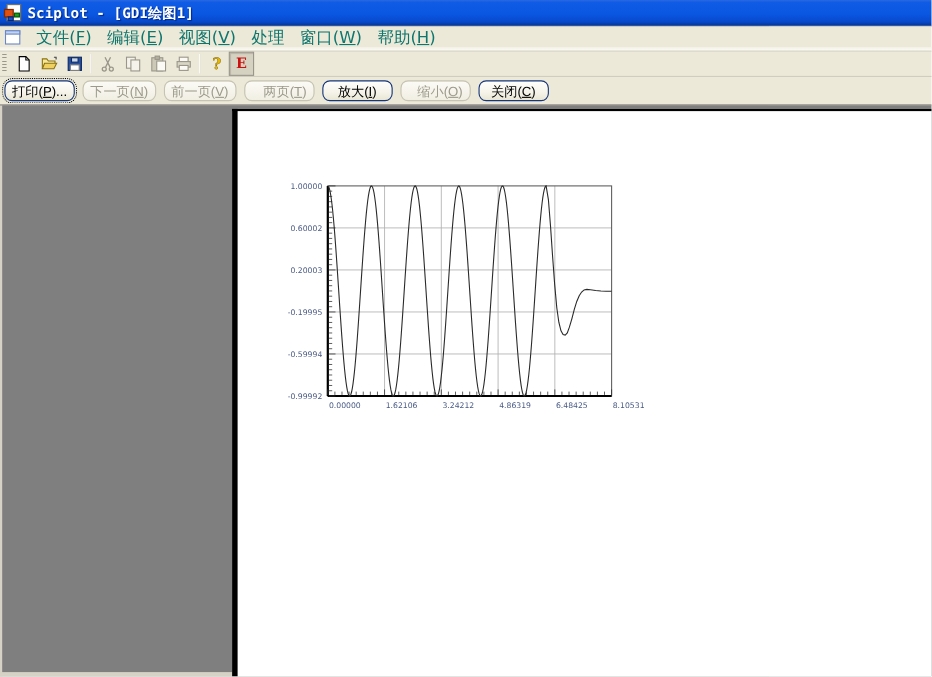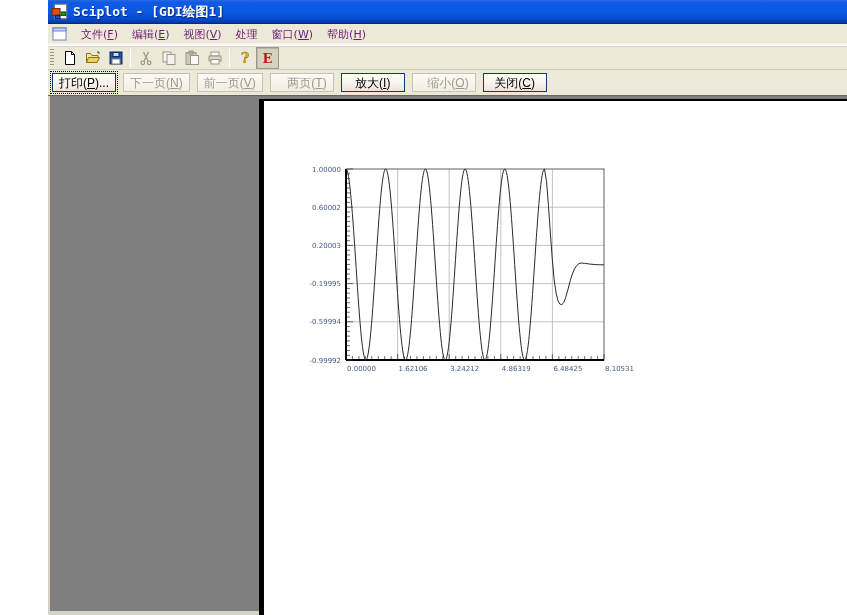--- a/index.html
+++ b/index.html
@@ -1,34 +1,34 @@
 <!DOCTYPE html>
 <html><head>
 <meta charset="utf-8">
 <style>
   * { margin:0; padding:0; box-sizing:border-box; }
   html,body { width:847px; height:615px; overflow:hidden;
     font-family:"DejaVu Sans","Liberation Sans",sans-serif; }
-  .window { position:relative; width:699px; height:615px; background:#ECE9D8;margin-left:48px; }
+  .window { position:relative; width:699px; height:615px; background:#ECE9D8; }
 
   
   .titlebar { position:absolute; left:0; top:0; width:847px; height:24px;
     background:linear-gradient(180deg,#2a68e0 0%,#0f5be6 10%,#0a57e2 55%,#0749cc 85%,#04379e 100%);
     display:flex; align-items:center; border-bottom:1px solid #032c80; }
   .app-icon { width:18px; height:18px; margin-left:3px; display:inline-block; }
   .title-text { color:#fff; font-family:"DejaVu Sans Mono","Liberation Mono",monospace;
     font-weight:bold; font-size:13px; margin-left:4px; text-shadow:1px 1px 1px #02288a;
     white-space:pre; }
 
   
   .menubar { position:absolute; left:0; top:24px; width:847px; height:22px;
     background:#ECE9D8; display:flex; align-items:center;
     border-bottom:1px solid #ffffff; box-shadow:inset 0 -2px 0 #f6f4ec; }
   .mdi-icon { width:16px; height:15px; margin:0 6px 0 4px; display:inline-block; }
-  .menu-item { font-size:11px; color:#701a75; padding:0 7px; line-height:21px; cursor:default; }
+  .menu-item { font-size:15px; color:#0f766e; padding:0 7px; line-height:21px; cursor:default; }
   .menu-item u { text-decoration:underline; }
 
   
   .toolbar { position:absolute; left:0; top:46px; width:847px; height:24px;
     background:#ECE9D8; display:flex; align-items:center;
     border-top:1px solid #d8d4c8; border-bottom:1px solid #d0ccc0; }
   .grip { width:4px; height:18px; margin:0 4px 0 2px;
     background:repeating-linear-gradient(180deg,#9a978a 0 1px,transparent 1px 3px); }
   .tbtn { width:23px; height:22px; display:flex; align-items:center; justify-content:center; }
   .tbtn svg { width:16px; height:16px; }
@@ -36,21 +36,21 @@
     box-shadow:inset 1px 1px 1px #b8b4a6; }
   .tsep { width:1px; height:18px; background:#c2bfae; border-right:1px solid #fff; margin:0 3px; }
   .e-glyph { color:#cc1111; font-weight:bold; font-size:13px;
     font-family:"DejaVu Serif","Liberation Serif",serif; }
 
   
   .previewbar { position:absolute; left:0; top:70px; width:847px; height:26px;
     background:#ECE9D8; display:flex; align-items:center; gap:7px; padding-left:4px;
     border-bottom:1px solid #636363; }
   .pv-btn { min-width:64px; height:19px; font-size:12px; line-height:16px;
-    border-radius:0; border:1px solid #16367c; color:#000; text-align:center;
+    border-radius:7px; border:1px solid #16367c; color:#000; text-align:center;
     background:linear-gradient(180deg,#fefefd 0%,#f5f3e9 60%,#e9e6d4 100%);
     padding:0 6px; cursor:default; }
   .pv-btn u { text-decoration:underline; }
   .pv-btn.disabled { border-color:#c6c3b3; color:#9c9a8c;
     background:linear-gradient(180deg,#fbfaf5,#f1efe3);text-align:right; }
   .pv-btn.focused { outline:1px dotted #000; outline-offset:1px; }
 
   
   .preview-area { position:absolute; left:0; top:96px; width:847px; height:519px;
     background:#7f7f7f; }

